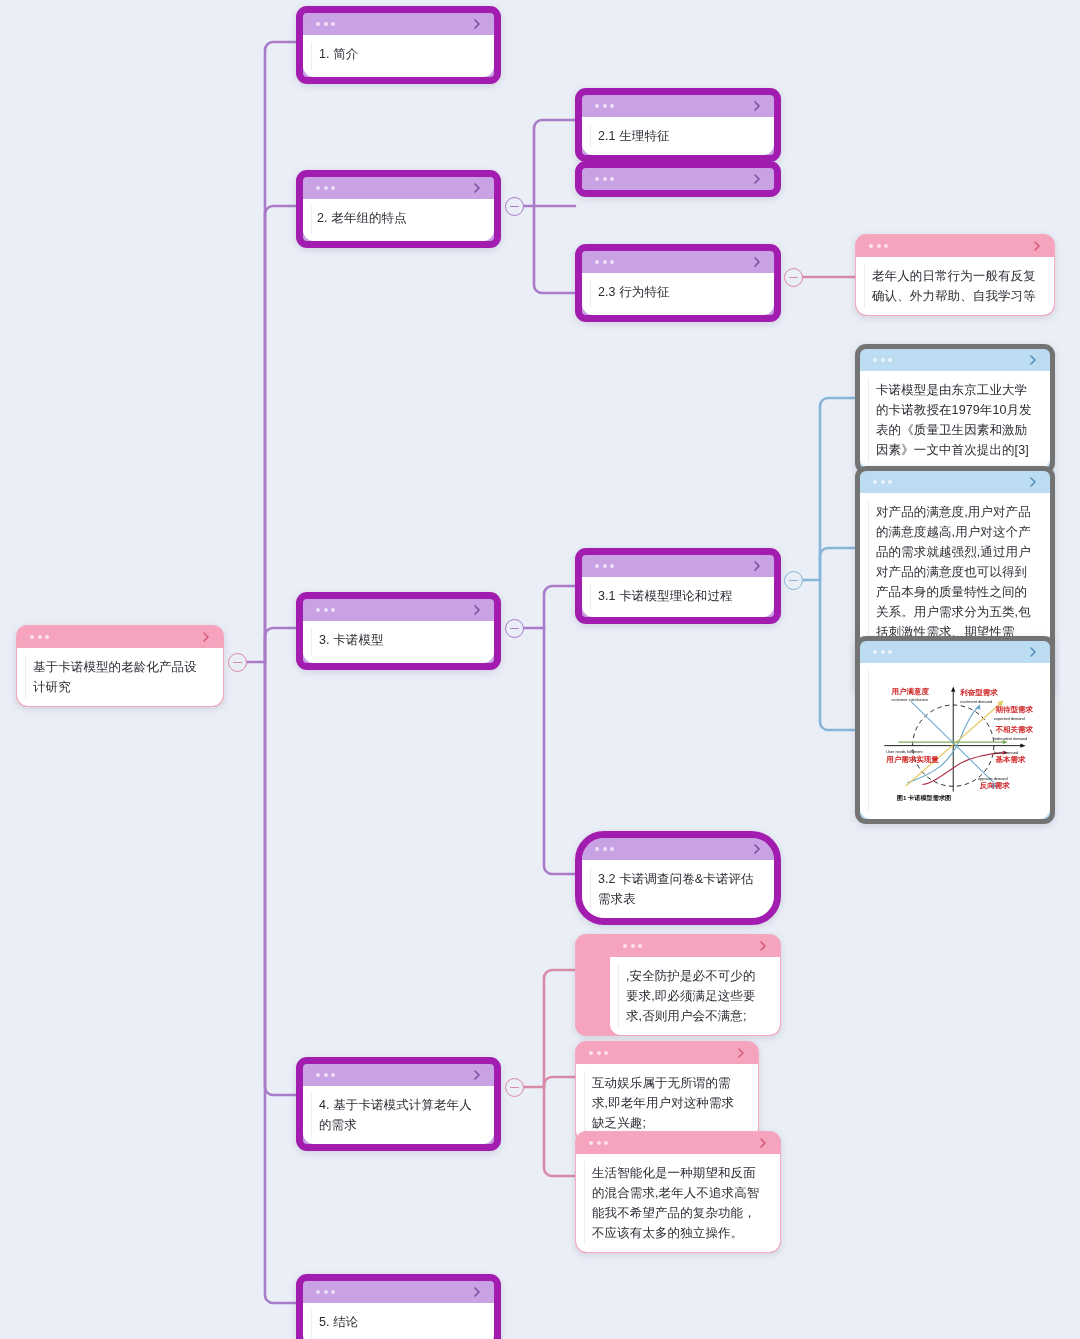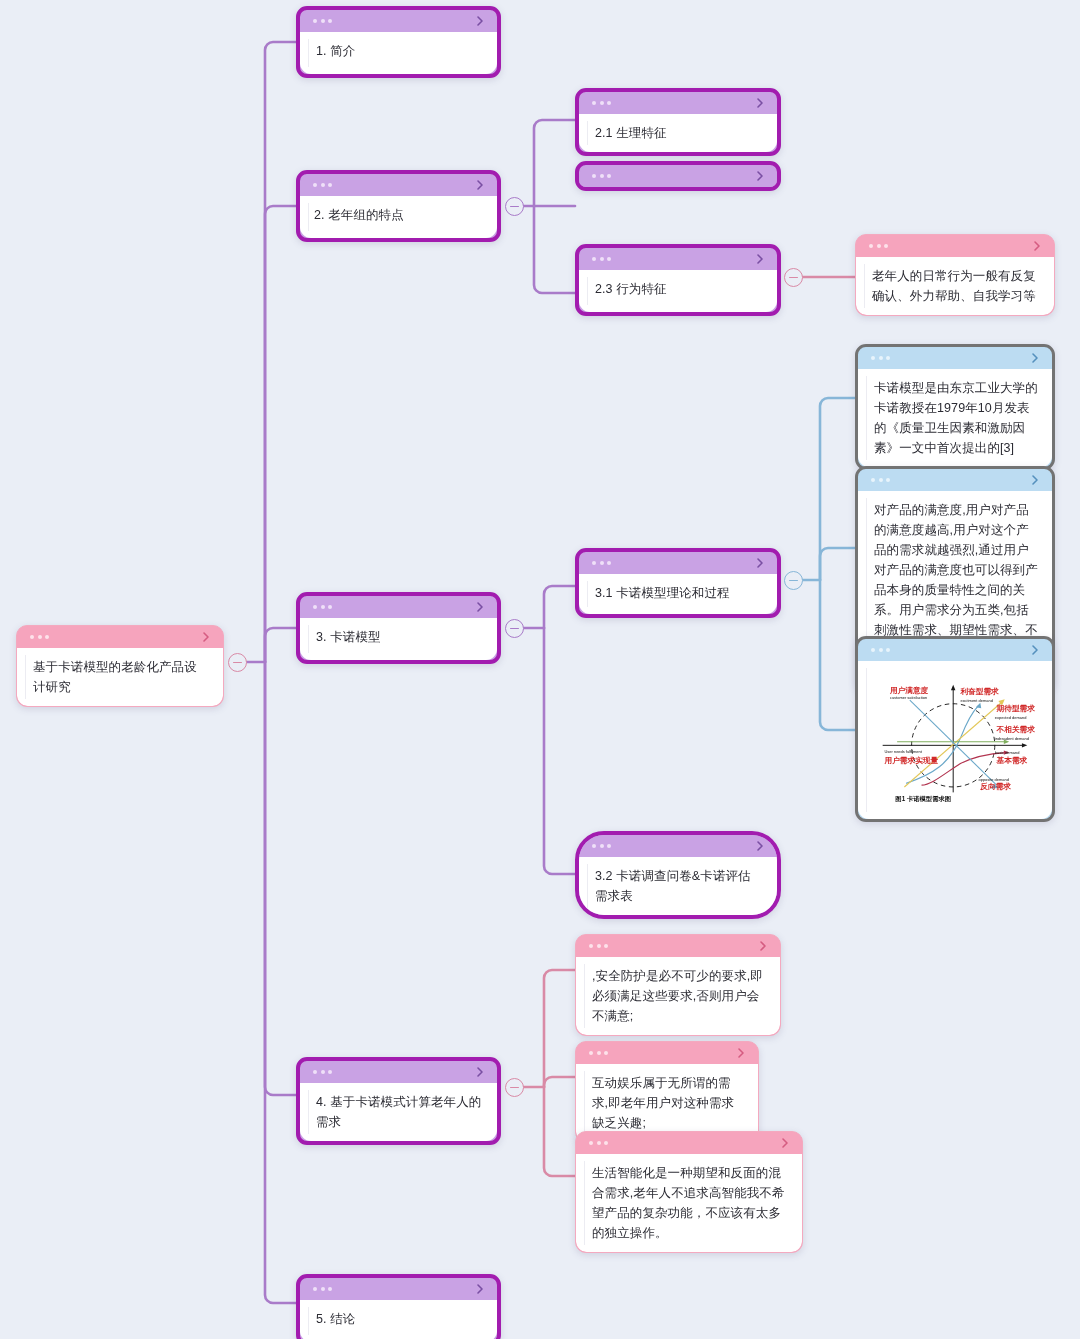--- a/index.html
+++ b/index.html
@@ -55,34 +55,34 @@
   }
   .node .txt{
     font-size:12.5px;
     line-height:20px;
     color:#2b2b33;
     letter-spacing:.1px;
     word-break:break-word;
   }
 
   
-  .t-purple{border:4px solid #a21caf;background:#c9a2e4;}
+  .t-purple{border:7px solid #a21caf;background:#c9a2e4;}
   .t-purple .hdr{background:#c9a2e4;}
   .t-purple .dots i{background:#efe0f8;}
   .t-purple .chev svg{stroke:#7a4fa3;}
   .t-purple .body{border:0;}
 
   
   .t-pink{border:1px solid #f4a9bf;background:#f6a4bd;}
   .t-pink .hdr{background:#f6a4bd;}
   .t-pink .dots i{background:#fde2ea;}
   .t-pink .chev svg{stroke:#d55c81;}
 
   
-  .t-blue{border:3px solid #737373;background:#bcdcf2;}
+  .t-blue{border:5px solid #737373;background:#bcdcf2;}
   .t-blue .hdr{background:#bcdcf2;}
   .t-blue .dots i{background:#e8f4fc;}
   .t-blue .chev svg{stroke:#5590bd;}
 
   
   .toggle{
     position:absolute;z-index:3;
     width:19px;height:19px;border-radius:50%;
     background:#eaeef6;
     box-sizing:border-box;
@@ -446,21 +446,21 @@
               <path d="M4 2 L8 6 L4 10"></path>
             </svg>
         </span>
       </div>
       <div class="body" style="min-height:42px;">
         <div class="txt">4. 基于卡诺模式计算老年人的需求</div>
       </div>
     </div>
     <div class="toggle c-pink" style="left:505px;top:1078px;"></div>
 
-    <div class="node t-pink" style="left:575px;top:934px;width:206px;">
+    <div class="node t-pink" style="left:575px;top:934px;width:206px;padding-left:34px;">
       <div class="hdr">
         <div class="dots">
             <i></i>
             <i></i>
             <i></i>
           </div>
         <span class="chev">
           <svg viewBox="0 0 12 12" fill="none" stroke-width="1.6" stroke-linecap="round" stroke-linejoin="round">
               <path d="M4 2 L8 6 L4 10"></path>
             </svg>
@@ -482,21 +482,21 @@
           <svg viewBox="0 0 12 12" fill="none" stroke-width="1.6" stroke-linecap="round" stroke-linejoin="round">
               <path d="M4 2 L8 6 L4 10"></path>
             </svg>
         </span>
       </div>
       <div class="body" style="min-height:58px;">
         <div class="txt">互动娱乐属于无所谓的需求,即老年用户对这种需求缺乏兴趣;</div>
       </div>
     </div>
 
-    <div class="node t-pink" style="left:575px;top:1131px;width:228px;">
+    <div class="node t-pink" style="left:575px;top:1131px;width:206px;">
       <div class="hdr">
         <div class="dots">
             <i></i>
             <i></i>
             <i></i>
           </div>
         <span class="chev">
           <svg viewBox="0 0 12 12" fill="none" stroke-width="1.6" stroke-linecap="round" stroke-linejoin="round">
               <path d="M4 2 L8 6 L4 10"></path>
             </svg>

